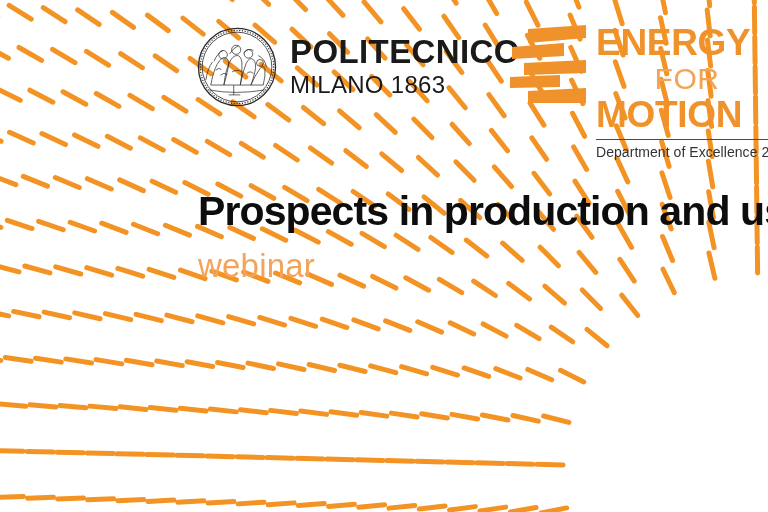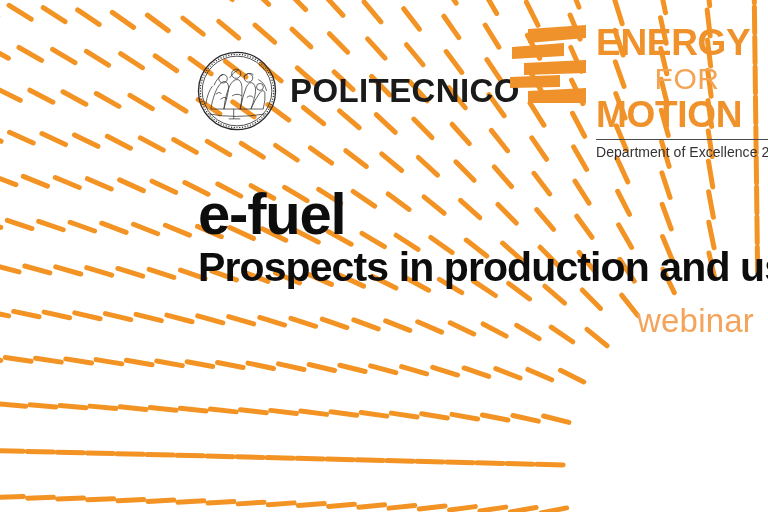--- a/index.html
+++ b/index.html
@@ -38,21 +38,20 @@
     z-index: 3;
   }
 
   
   #polimi-lockup {
     position: absolute;
     left: 196px;
     top: 26px;
     display: flex;
     align-items: flex-end;
-    margin-top: 24px;
   }
   #polimi-top-row {
     display: flex;
     flex-direction: row;
     align-items: center;
   }
   #polimi-seal {
     width: 82px;
     height: 82px;
     flex: 0 0 82px;
@@ -174,21 +173,21 @@
     color: #0d0d0d;
     line-height: 1.02;
     margin-top: 5px;
     white-space: nowrap;
   }
   #webinar-row {
     margin-top: 14px;
     display: flex;
     flex-direction: row;
     align-items: baseline;
-    justify-content: flex-end;
+    justify-content: space-between;
     padding-right: 4px;
   }
   #webinar-label {
     font-size: 33px;
     font-weight: 300;
     letter-spacing: 0.2px;
     color: #f4a45a;
   }
   #webinar-date {
     margin-left: 22px;
@@ -651,20 +650,21 @@
             <path d="M62 58 Q66 54 70 58"></path>
             <path d="M46 72 L46 84"></path>
             <path d="M40 84 L54 84"></path>
             <path d="M76 36 Q84 40 86 50"></path>
             <path d="M24 54 Q28 50 31 53"></path>
           </g>
         </svg>
 
         <div id="polimi-wordmark">
           <div id="polimi-name">POLITECNICO</div>
+          <div id="polimi-year">MILANO 1863</div>
         </div>
       </div>
 
     </div>
 
     <div id="efm-lockup">
       <div id="efm-top-row">
 
         <svg id="efm-mark" viewBox="0 0 78 80" aria-hidden="true">
           <g fill="#f0922b">
@@ -682,21 +682,20 @@
           <div class="efm-line" id="efm-motion">MOTION</div>
         </div>
       </div>
 
       <div id="efm-rule"></div>
       <div id="efm-subtitle">Department of Excellence 2018-2</div>
     </div>
   </div>
 
   <div id="title-block">
-    <div id="title-main">e-fuel</div>
     <div id="title-sub">Prospects in production and use</div>
 
     <div id="webinar-row">
       <span id="webinar-label">webinar</span>
     </div>
   </div>
 
 </div>
 
 </body></html>

